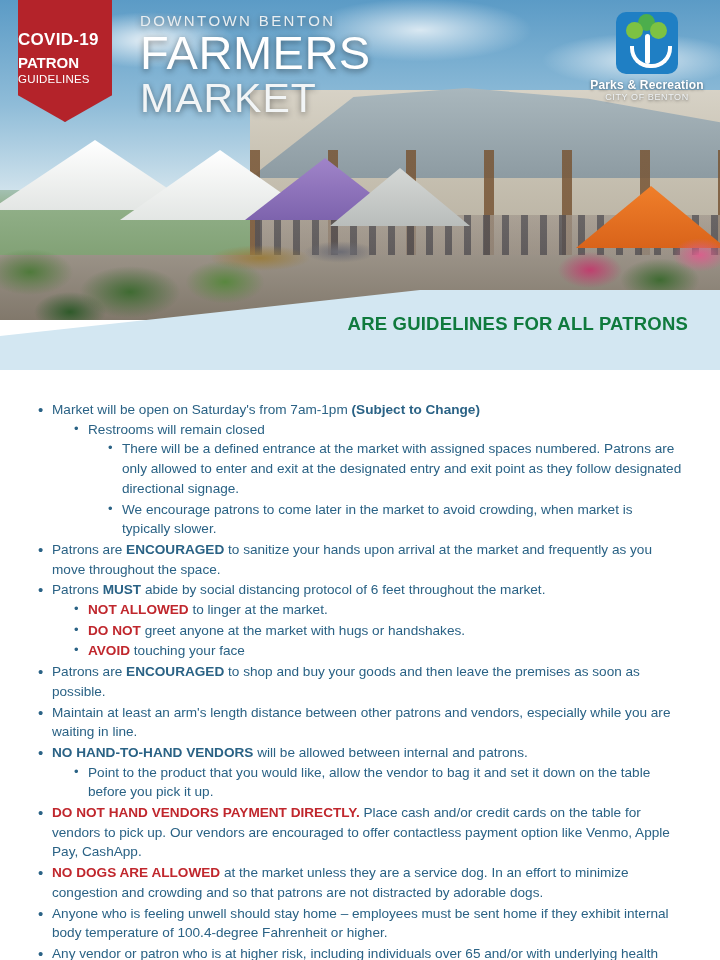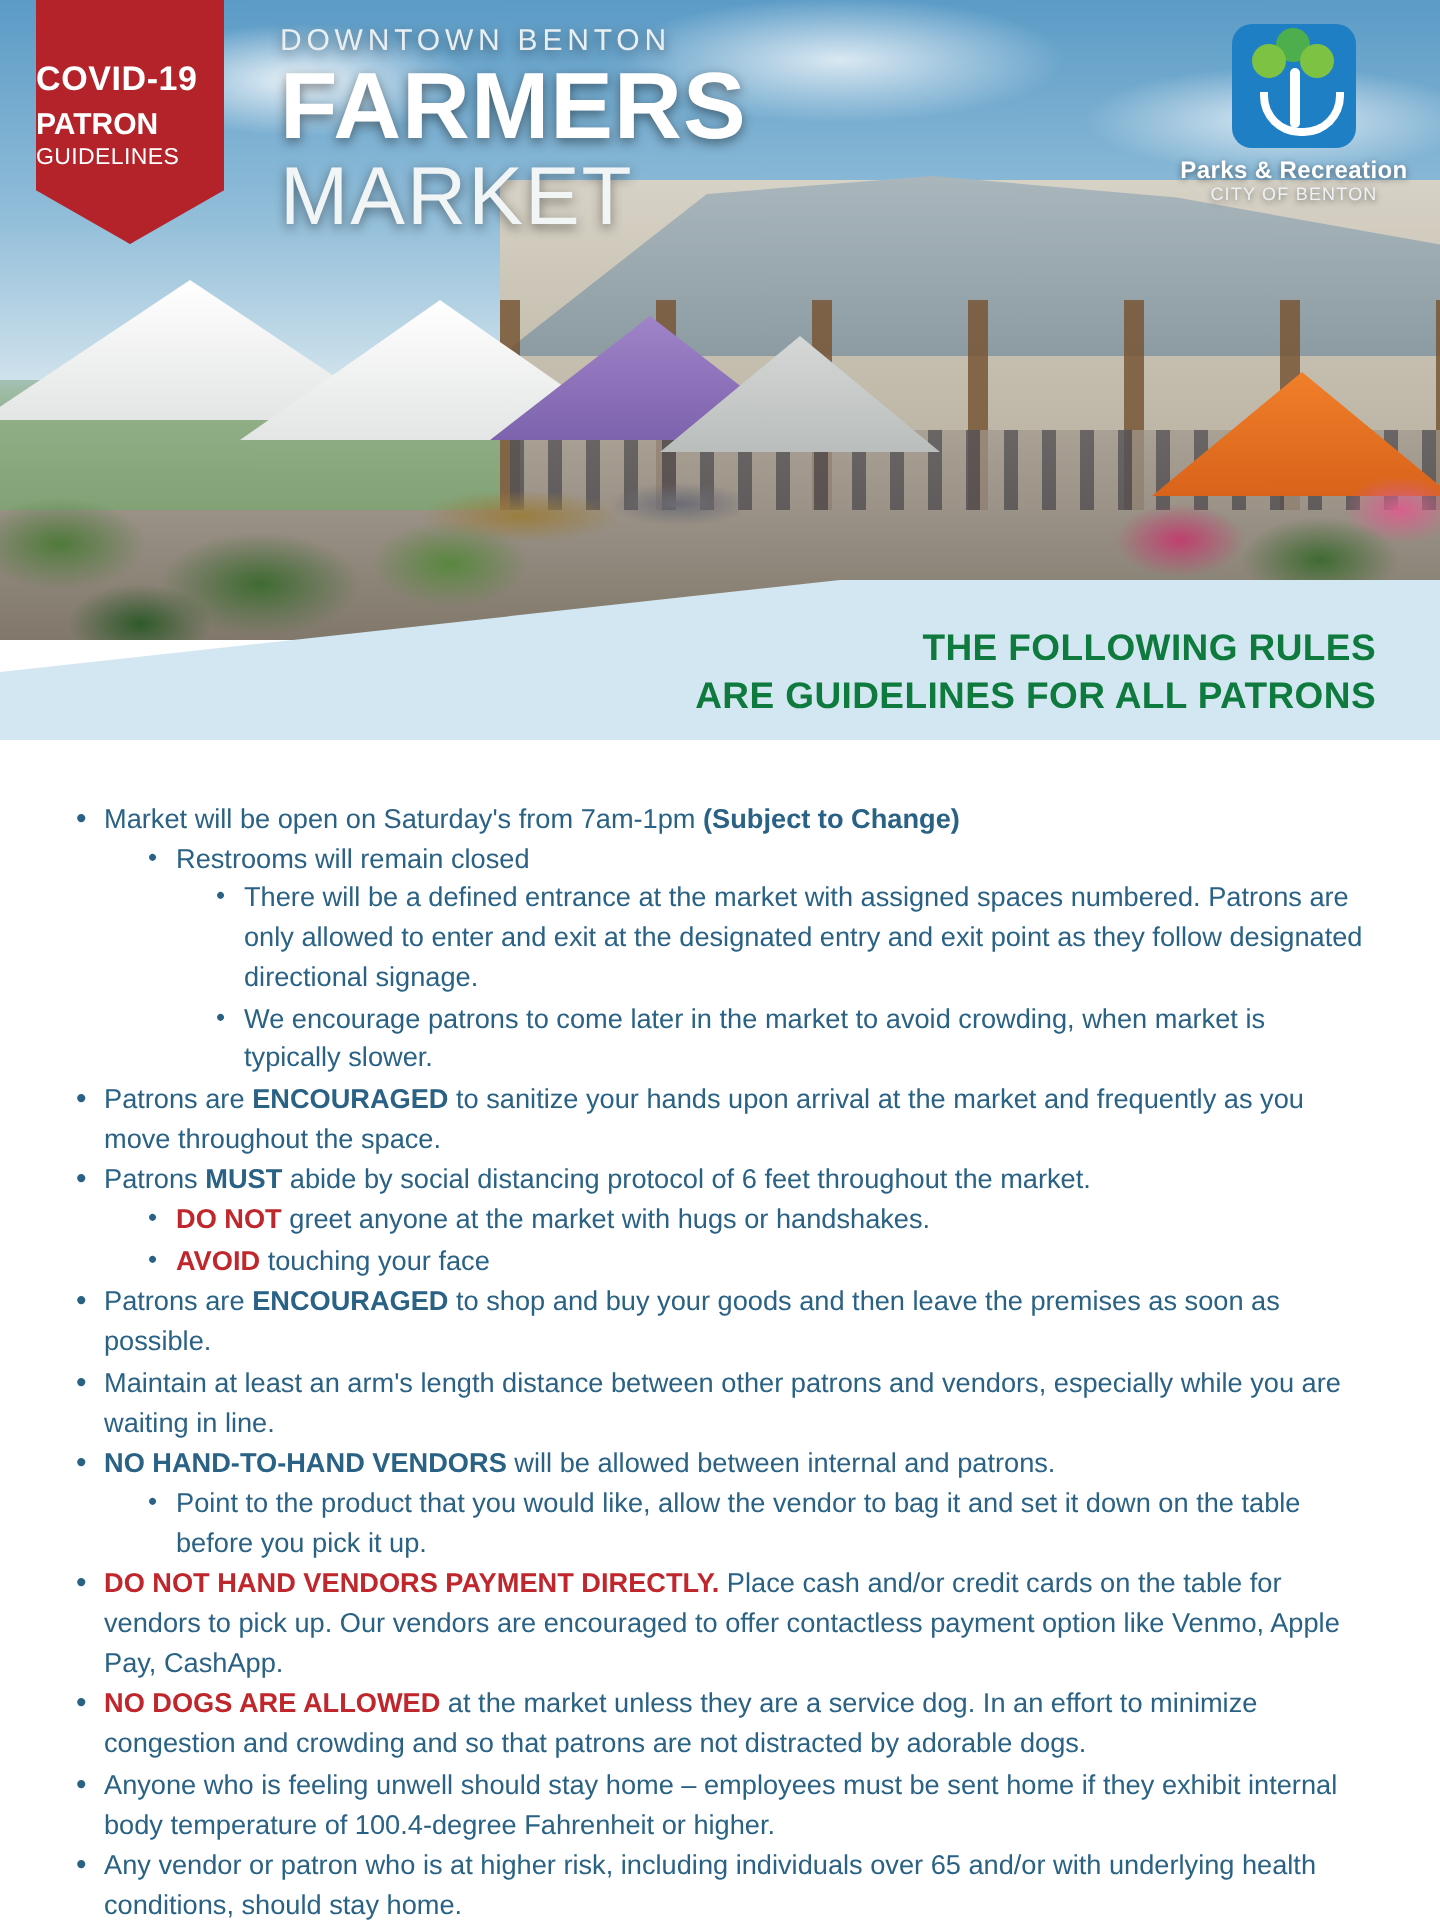--- a/index.html
+++ b/index.html
@@ -134,21 +134,21 @@
     position: absolute;
     left: 140px; top: 12px;
     color: #ffffff;
     text-shadow: 0 2px 6px rgba(0,0,0,.45);
   }
   .title-small {
     font-size: 15px; letter-spacing: 2.4px; font-weight: normal;
     color: #e9eef1; margin-bottom: 2px;
   }
   .title-big {
-    font-size: 47px; font-weight: bold; letter-spacing: .5px; line-height: .95;
+    font-size: 47px; font-weight: normal; letter-spacing: .5px; line-height: .95;
   }
   .title-sub {
     font-size: 41px; font-weight: 300; letter-spacing: 1px; line-height: 1;
     margin-top: 2px; color: #f2f5f6;
   }
 
   
   .logo {
     position: absolute; right: 14px; top: 12px; width: 118px; text-align: center;
   }
@@ -268,35 +268,35 @@
         <div class="stem"></div>
         <div class="arc"></div>
       </div>
       <div class="logo-l1">Parks &amp; Recreation</div>
       <div class="logo-l2">CITY OF BENTON</div>
     </div>
   </div>
 
   <div class="rules-bar">
     <div class="txt">
-      <div>THE FOLLOWING RULES</div>
       <div>ARE GUIDELINES FOR ALL PATRONS</div>
     </div>
   </div>
 
   <div class="content">
     <ul class="lvl1" id="guidelines-root">
         <li class="item"><span>Market will be open on Saturday's from 7am-1pm </span><span class="blue-bold">(Subject to Change)</span><ul class="lvl2">
             <li class="item sub"><span>Restrooms will remain closed</span><ul class="lvl3">
                 <li class="item sub"><span>There will be a defined entrance at the market with assigned spaces numbered.  Patrons are only allowed to enter and exit at the designated entry and exit point as they follow designated directional signage.</span></li>
                 <li class="item sub"><span>We encourage patrons to come later in the market to avoid crowding, when market is typically slower.</span></li>
               </ul></li>
           </ul></li>
         <li class="item"><span>Patrons are </span><span class="blue-bold">ENCOURAGED</span><span> to sanitize your hands upon arrival at the market and frequently as you move throughout the space.</span></li>
         <li class="item"><span>Patrons </span><span class="blue-bold">MUST</span><span> abide by social distancing protocol of 6 feet throughout the market.</span><ul class="lvl2">
+            <li class="item sub"><span class="red">NOT ALLOWED</span><span> to linger at the market.</span></li>
             <li class="item sub"><span class="red">DO NOT</span><span> greet anyone at the market with hugs or handshakes.</span></li>
             <li class="item sub"><span class="red">AVOID</span><span> touching your face</span></li>
           </ul></li>
         <li class="item"><span>Patrons are </span><span class="blue-bold">ENCOURAGED</span><span> to shop and buy your goods and then leave the premises as soon as possible.</span></li>
         <li class="item"><span>Maintain at least an arm's length distance between other patrons and vendors, especially while you are waiting in line.</span></li>
         <li class="item"><span class="blue-bold">NO HAND-TO-HAND VENDORS</span><span> will be allowed between internal and patrons.</span><ul class="lvl2">
             <li class="item sub"><span>Point to the product that you would like, allow the vendor to bag it and set it down on the table before you pick it up.</span></li>
           </ul></li>
         <li class="item"><span class="red">DO NOT HAND VENDORS PAYMENT DIRECTLY.</span><span>  Place cash and/or credit cards on the table for vendors to pick up.  Our vendors are encouraged to offer contactless payment option like Venmo, Apple Pay, CashApp.</span></li>
         <li class="item"><span class="red">NO DOGS ARE ALLOWED</span><span> at the market unless they are a service dog.  In an effort to minimize congestion and crowding and so that patrons are not distracted by adorable dogs.</span></li>

